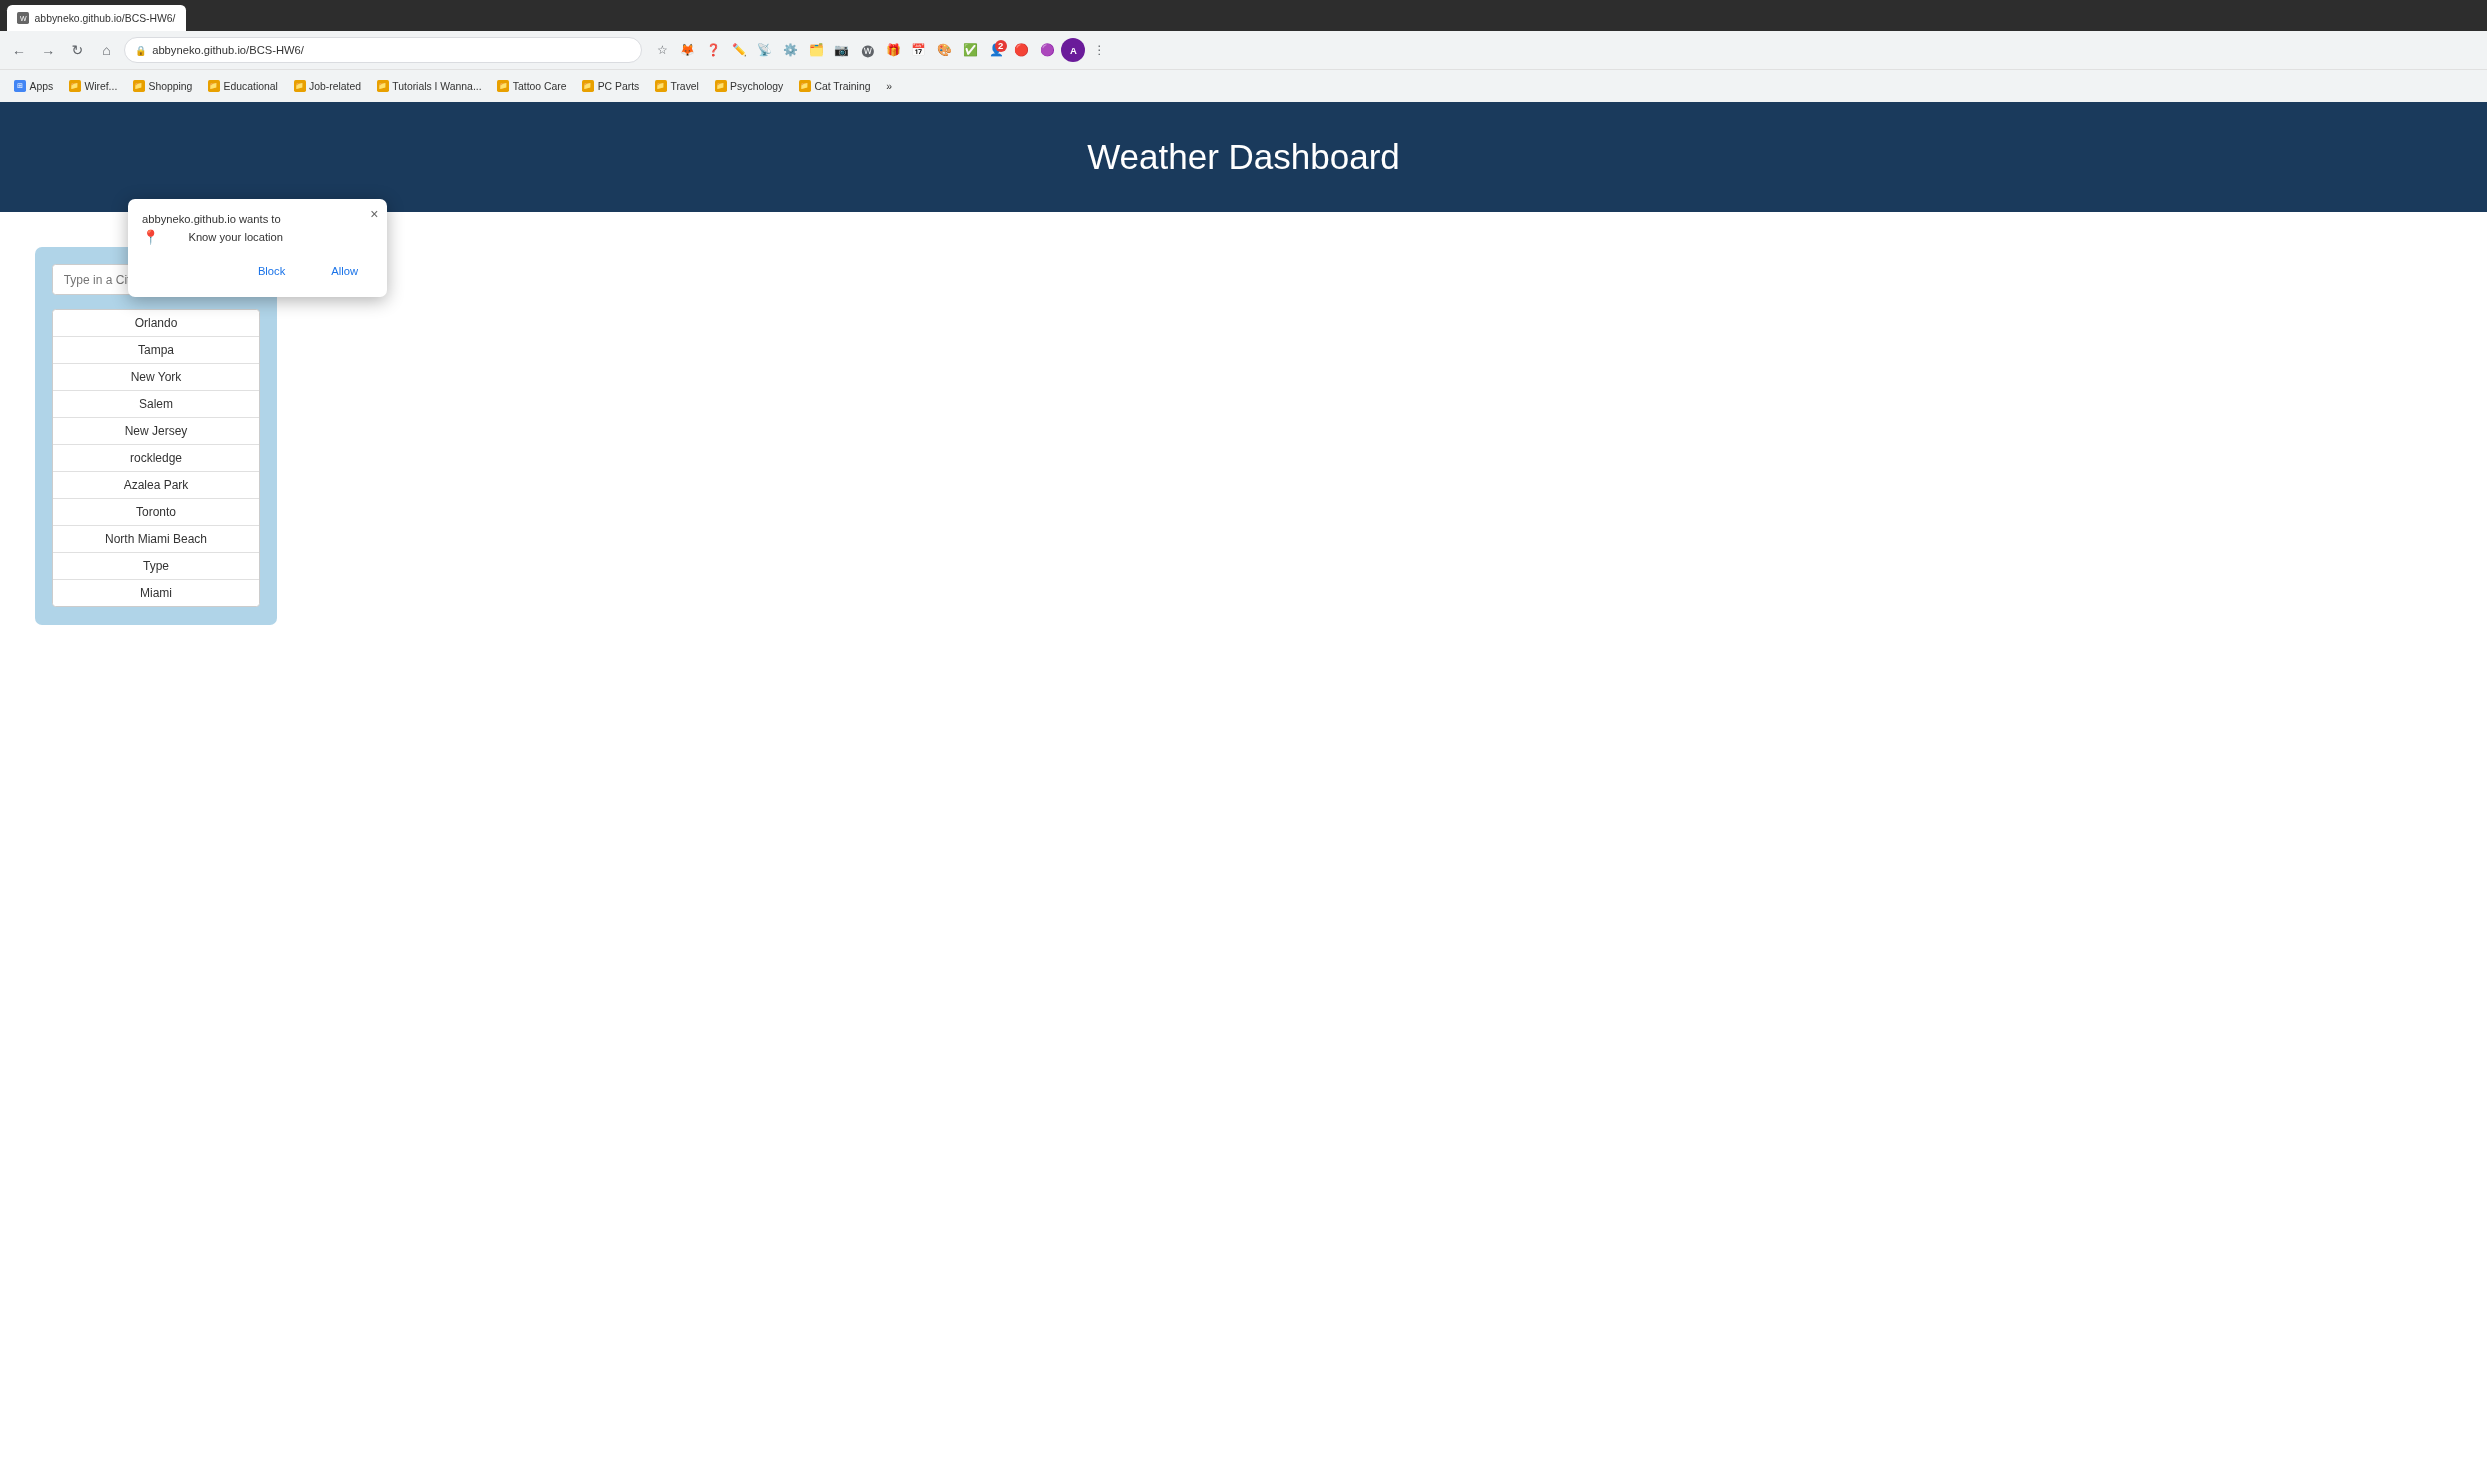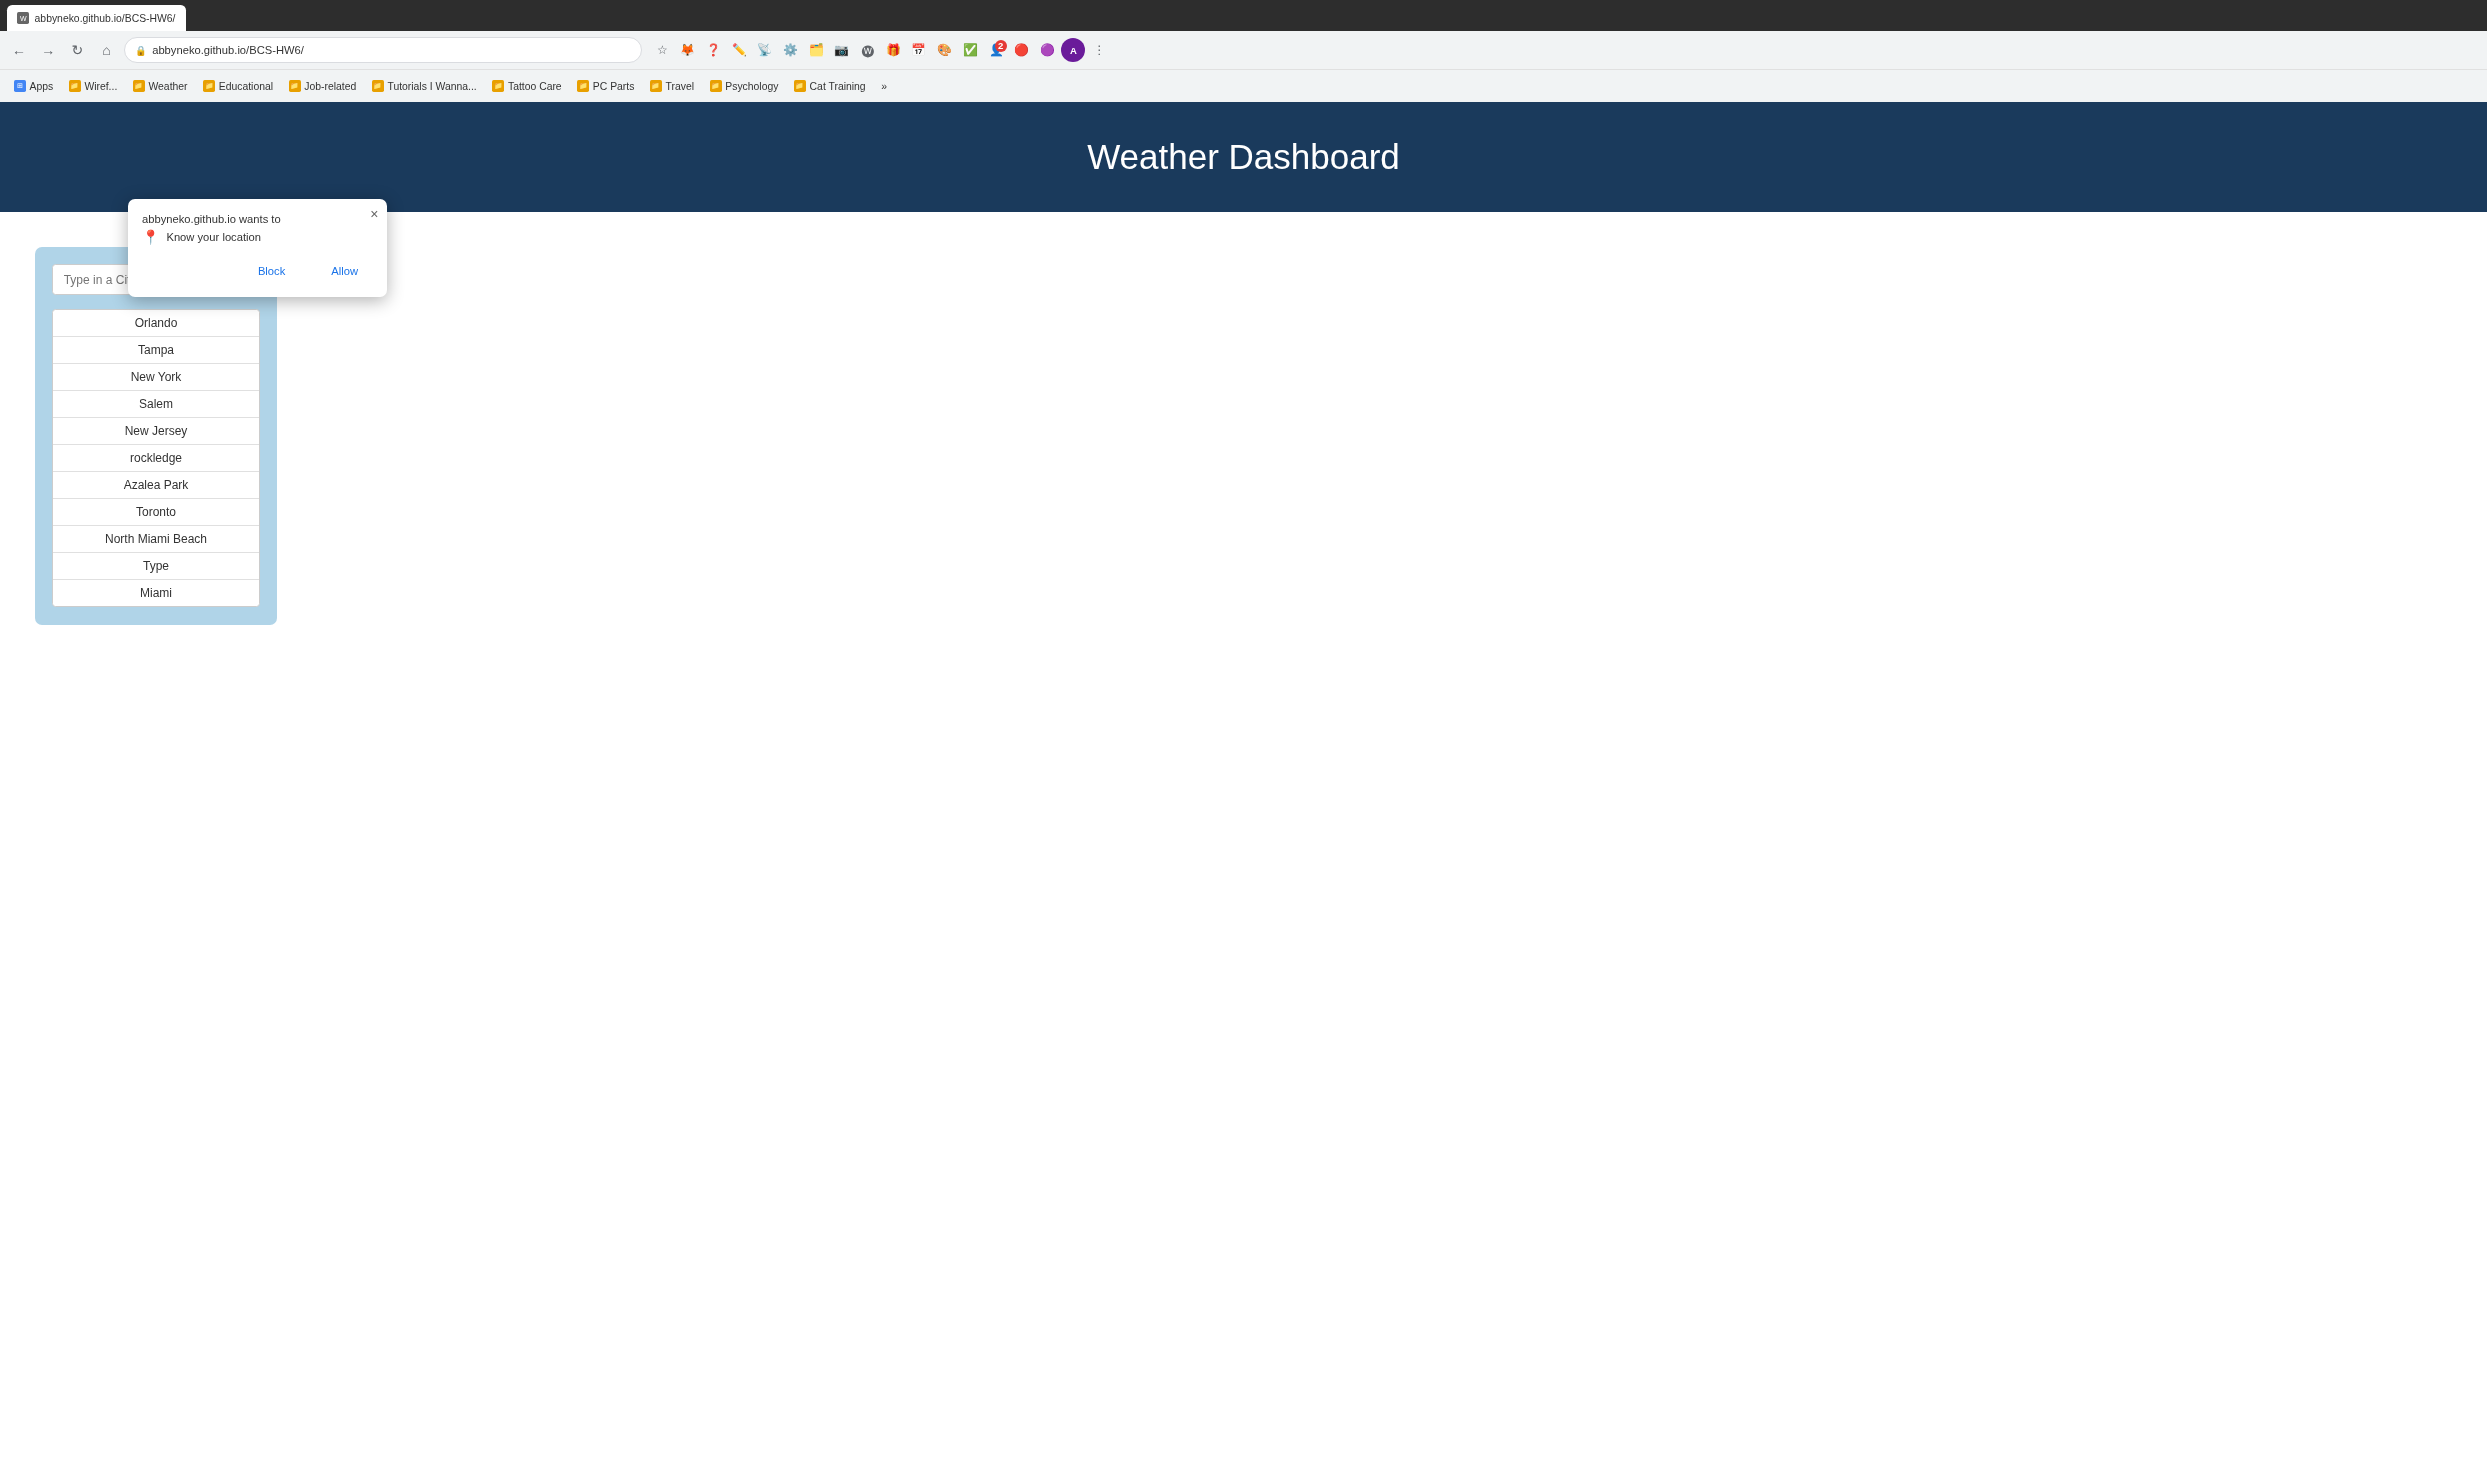--- a/index.html
+++ b/index.html
@@ -183,20 +183,21 @@
     }
 
     .location-icon {
       font-size: 14px;
       color: #5f6368;
     }
 
     .popup-permission-text {
       font-size: 11.2px;
       color: #333;
+      margin-left: 22px;
     }
 
     .popup-buttons {
       display: flex;
       gap: 16px;
       justify-content: flex-end;
     }
 
     .popup-btn {
       padding: 5.2px 14px;
@@ -368,21 +369,21 @@
     <div class="bookmark-item">
       <div class="bookmark-icon" style="background:#4285f4;">⊞</div>
       <span>Apps</span>
     </div>
     <div class="bookmark-item">
       <div class="bookmark-icon">📁</div>
       <span>Wiref...</span>
     </div>
     <div class="bookmark-item">
       <div class="bookmark-icon">📁</div>
-      <span>Weather</span>
+      <span>Shopping</span>
     </div>
     <div class="bookmark-item">
       <div class="bookmark-icon">📁</div>
       <span>Educational</span>
     </div>
     <div class="bookmark-item">
       <div class="bookmark-icon">📁</div>
       <span>Job-related</span>
     </div>
     <div class="bookmark-item">

